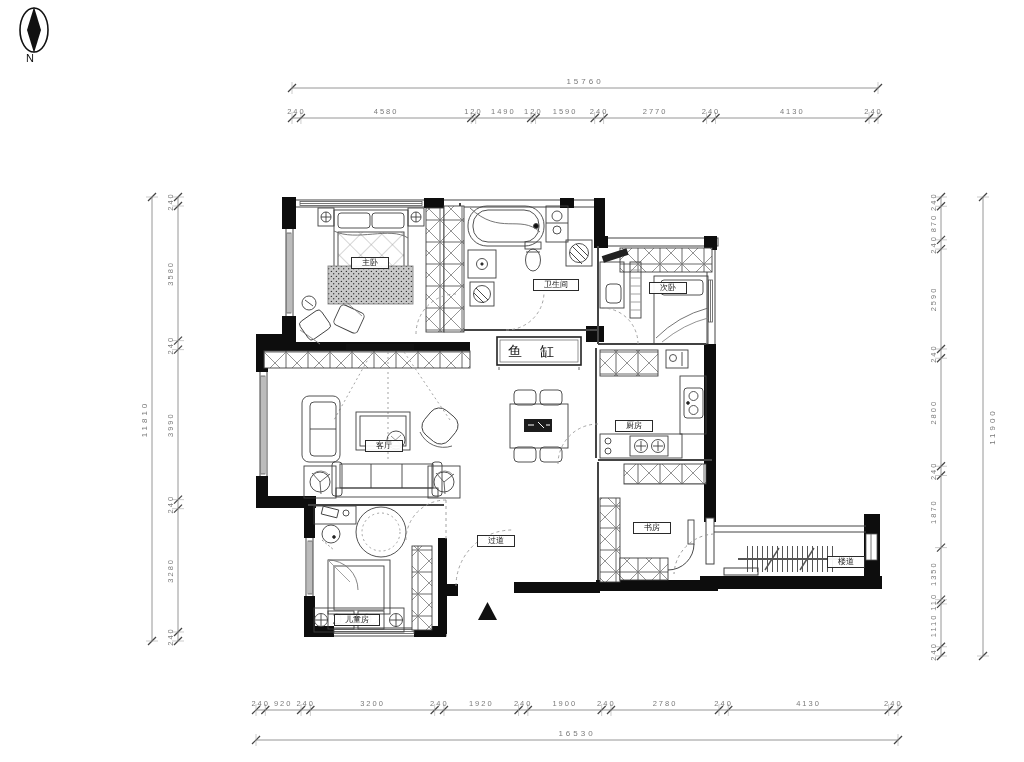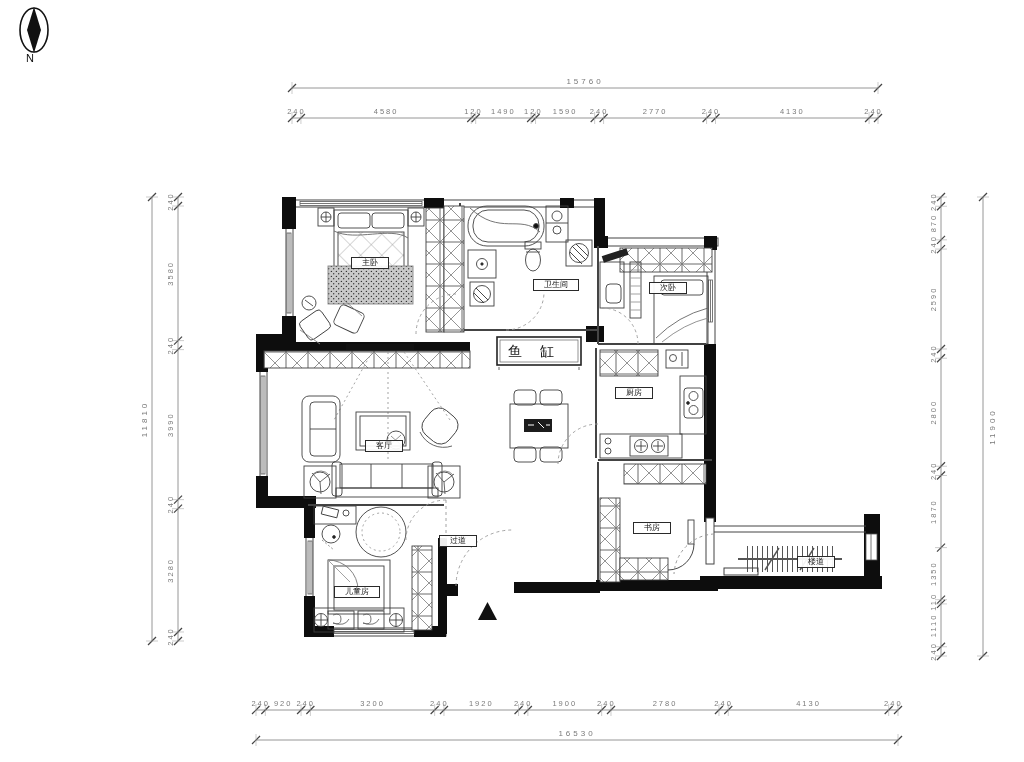--- a/index.html
+++ b/index.html
@@ -508,18 +508,18 @@
         <line x1="977" y1="656" x2="989" y2="656" stroke="#aaa" stroke-width="0.6"></line>
         <text x="995" y="426.5" text-anchor="middle" class="dimtotal" transform="rotate(-90 995 426.5)">11900</text>
       </g>
 </svg>
 
   <div class="roomlabel" style="left:370px;top:263px">主卧</div>
   <div class="roomlabel" style="left:556px;top:285px">卫生间</div>
   <div class="roomlabel" style="left:668px;top:288px">次卧</div>
   <div class="roomlabel wide" style="left:540px;top:351px">鱼缸</div>
   <div class="roomlabel" style="left:384px;top:446px">客厅</div>
-  <div class="roomlabel" style="left:634px;top:393px">厨房</div>
+  <div class="roomlabel" style="left:634px;top:426px">厨房</div>
   <div class="roomlabel" style="left:652px;top:528px">书房</div>
-  <div class="roomlabel" style="left:458px;top:541px">过道</div>
-  <div class="roomlabel" style="left:357px;top:592px">儿童房</div>
-  <div class="roomlabel" style="left:816px;top:562px">楼道</div>
+  <div class="roomlabel" style="left:496px;top:541px">过道</div>
+  <div class="roomlabel" style="left:357px;top:620px">儿童房</div>
+  <div class="roomlabel" style="left:846px;top:562px">楼道</div>
 </div>
 
 </body></html>

